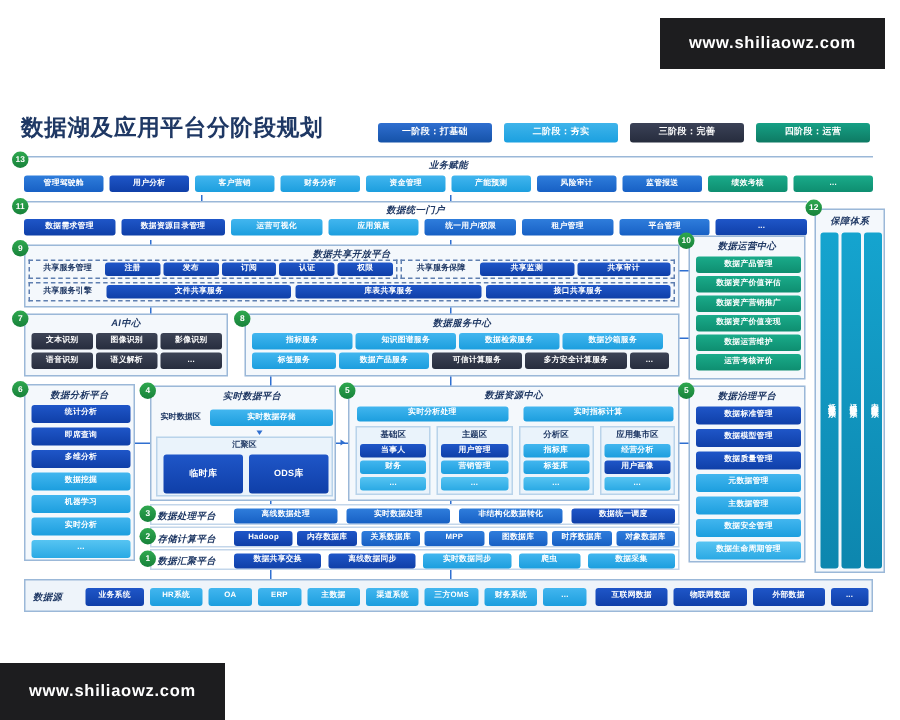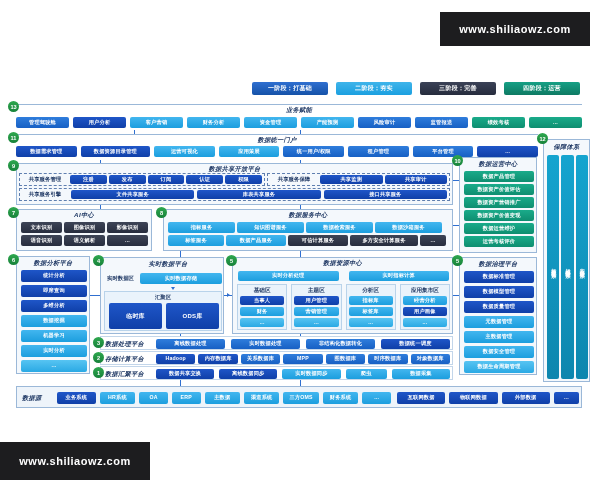--- a/index.html
+++ b/index.html
@@ -67,20 +67,21 @@
   .vchip{writing-mode:vertical-rl;text-orientation:upright;letter-spacing:1px;}
 </style>
 </head>
 <body>
 
 <div id="root">
 
   <div class="wm wm-top">www.shiliaowz.com</div>
   <div class="wm wm-bot">www.shiliaowz.com</div>
 
+  <div class="title">数据湖及应用平台分阶段规划</div>
   <div class="legend">
     <div class="lg p1">一阶段：打基础</div>
     <div class="lg p2">二阶段：夯实</div>
     <div class="lg p3">三阶段：完善</div>
     <div class="lg p4">四阶段：运营</div>
   </div>
 
   <div class="badge" style="left:8px;top:101px;">13</div>
   <div class="panel" style="left:16px;top:104px;width:566px;height:26px;background:#fff;border:none;border-top:1px solid #9bb8d8;">
     <div class="panel-ttl" style="margin-top:1px;">业务赋能</div>

